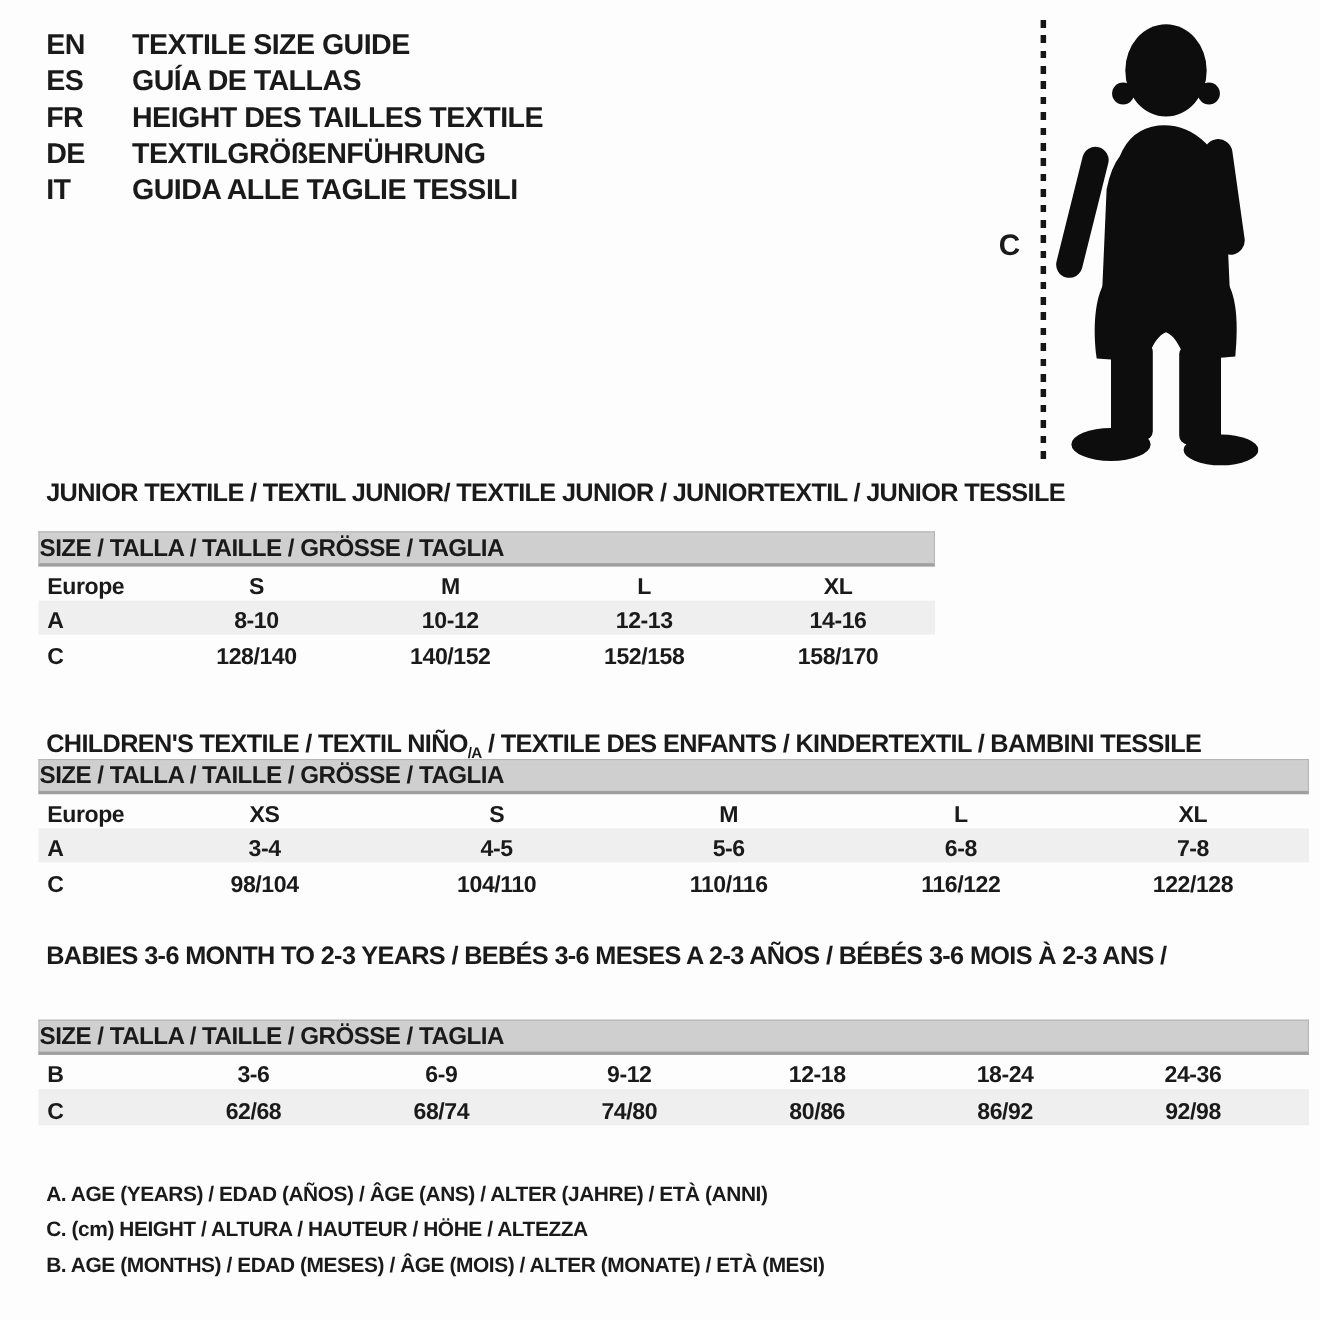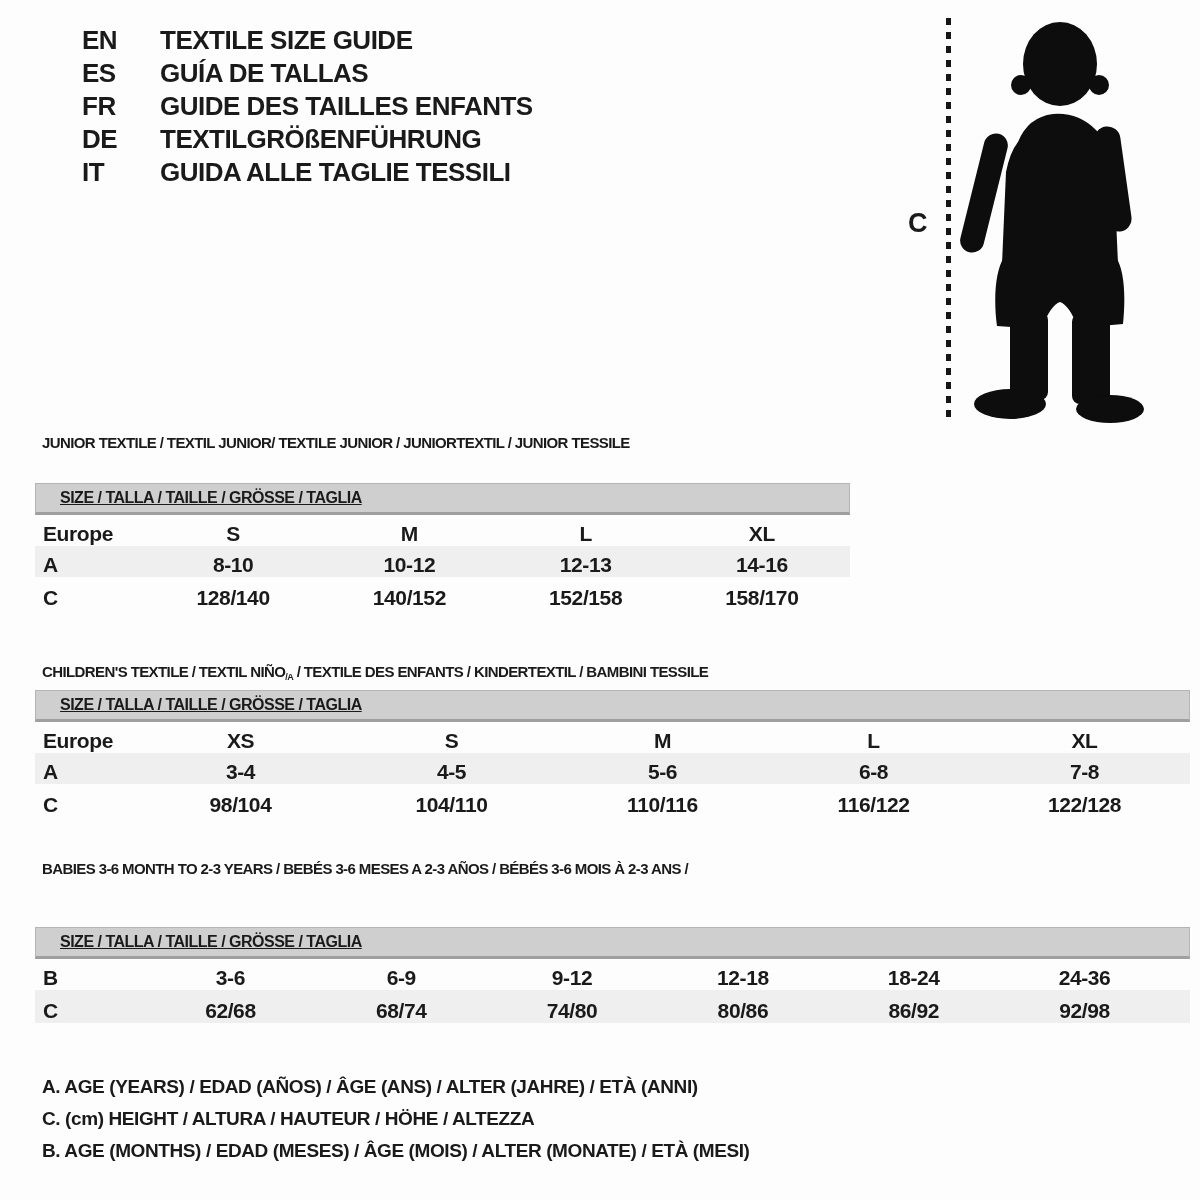--- a/index.html
+++ b/index.html
@@ -8,38 +8,38 @@
     background:#fdfdfd;
     font-family:"Liberation Sans","DejaVu Sans",sans-serif;
     font-weight:700;
     color:#1a1a1a;
     -webkit-font-smoothing:antialiased;
   }
   #canvas{position:relative;width:1200px;height:1200px;overflow:hidden;}
   .abs{position:absolute;}
 
   
-  .lang-block{left:42px;top:24px;font-size:26px;letter-spacing:-0.5px;margin-left:40px;}
+  .lang-block{left:42px;top:24px;font-size:26px;letter-spacing:-0.5px;}
   .lang-row{display:flex;height:33px;align-items:center;}
   .lang-code{width:78px;}
 
   
-  .sec-title{font-size:15px;letter-spacing:-0.6px;white-space:nowrap;}
+  .sec-title{font-size:23px;letter-spacing:-0.6px;white-space:nowrap;}
   .sec-title sub{font-size:0.6em;vertical-align:-0.35em;}
 
   
   .size-bar{
     box-sizing:border-box;
     background:#cfcfcf;
     border:1px solid #b5b5b5;
     border-bottom:3px solid #9f9f9f;
     height:32px;
     display:flex;align-items:center;
-    padding-left:24px;
-    font-size:16px;letter-spacing:-0.5px;text-decoration:underline;
+    padding-left:0;
+    font-size:22px;letter-spacing:-0.5px;
   }
 
   
   .t-row{display:flex;align-items:flex-end;height:31px;font-size:21px;letter-spacing:-0.4px;}
   .t-row .lbl{padding-left:8px;box-sizing:border-box;}
   .t-row .val{flex:1;text-align:center;}
   .row-alt{background:#efefef;}
   .lblw110 .lbl{width:110px;}
   .lblw100 .lbl{width:100px;}
   .padr20{padding-right:20px;}
@@ -64,21 +64,21 @@
     <div class="lang-row">
       <span class="lang-code">EN</span>
       <span>TEXTILE SIZE GUIDE</span>
     </div>
     <div class="lang-row">
       <span class="lang-code">ES</span>
       <span>GUÍA DE TALLAS</span>
     </div>
     <div class="lang-row">
       <span class="lang-code">FR</span>
-      <span>GUIDE DES TAILLES ENFANTS</span>
+      <span>HEIGHT DES TAILLES TEXTILE</span>
     </div>
     <div class="lang-row">
       <span class="lang-code">DE</span>
       <span>TEXTILGRÖßENFÜHRUNG</span>
     </div>
     <div class="lang-row">
       <span class="lang-code">IT</span>
       <span>GUIDA ALLE TAGLIE TESSILI</span>
     </div>
   </div>

